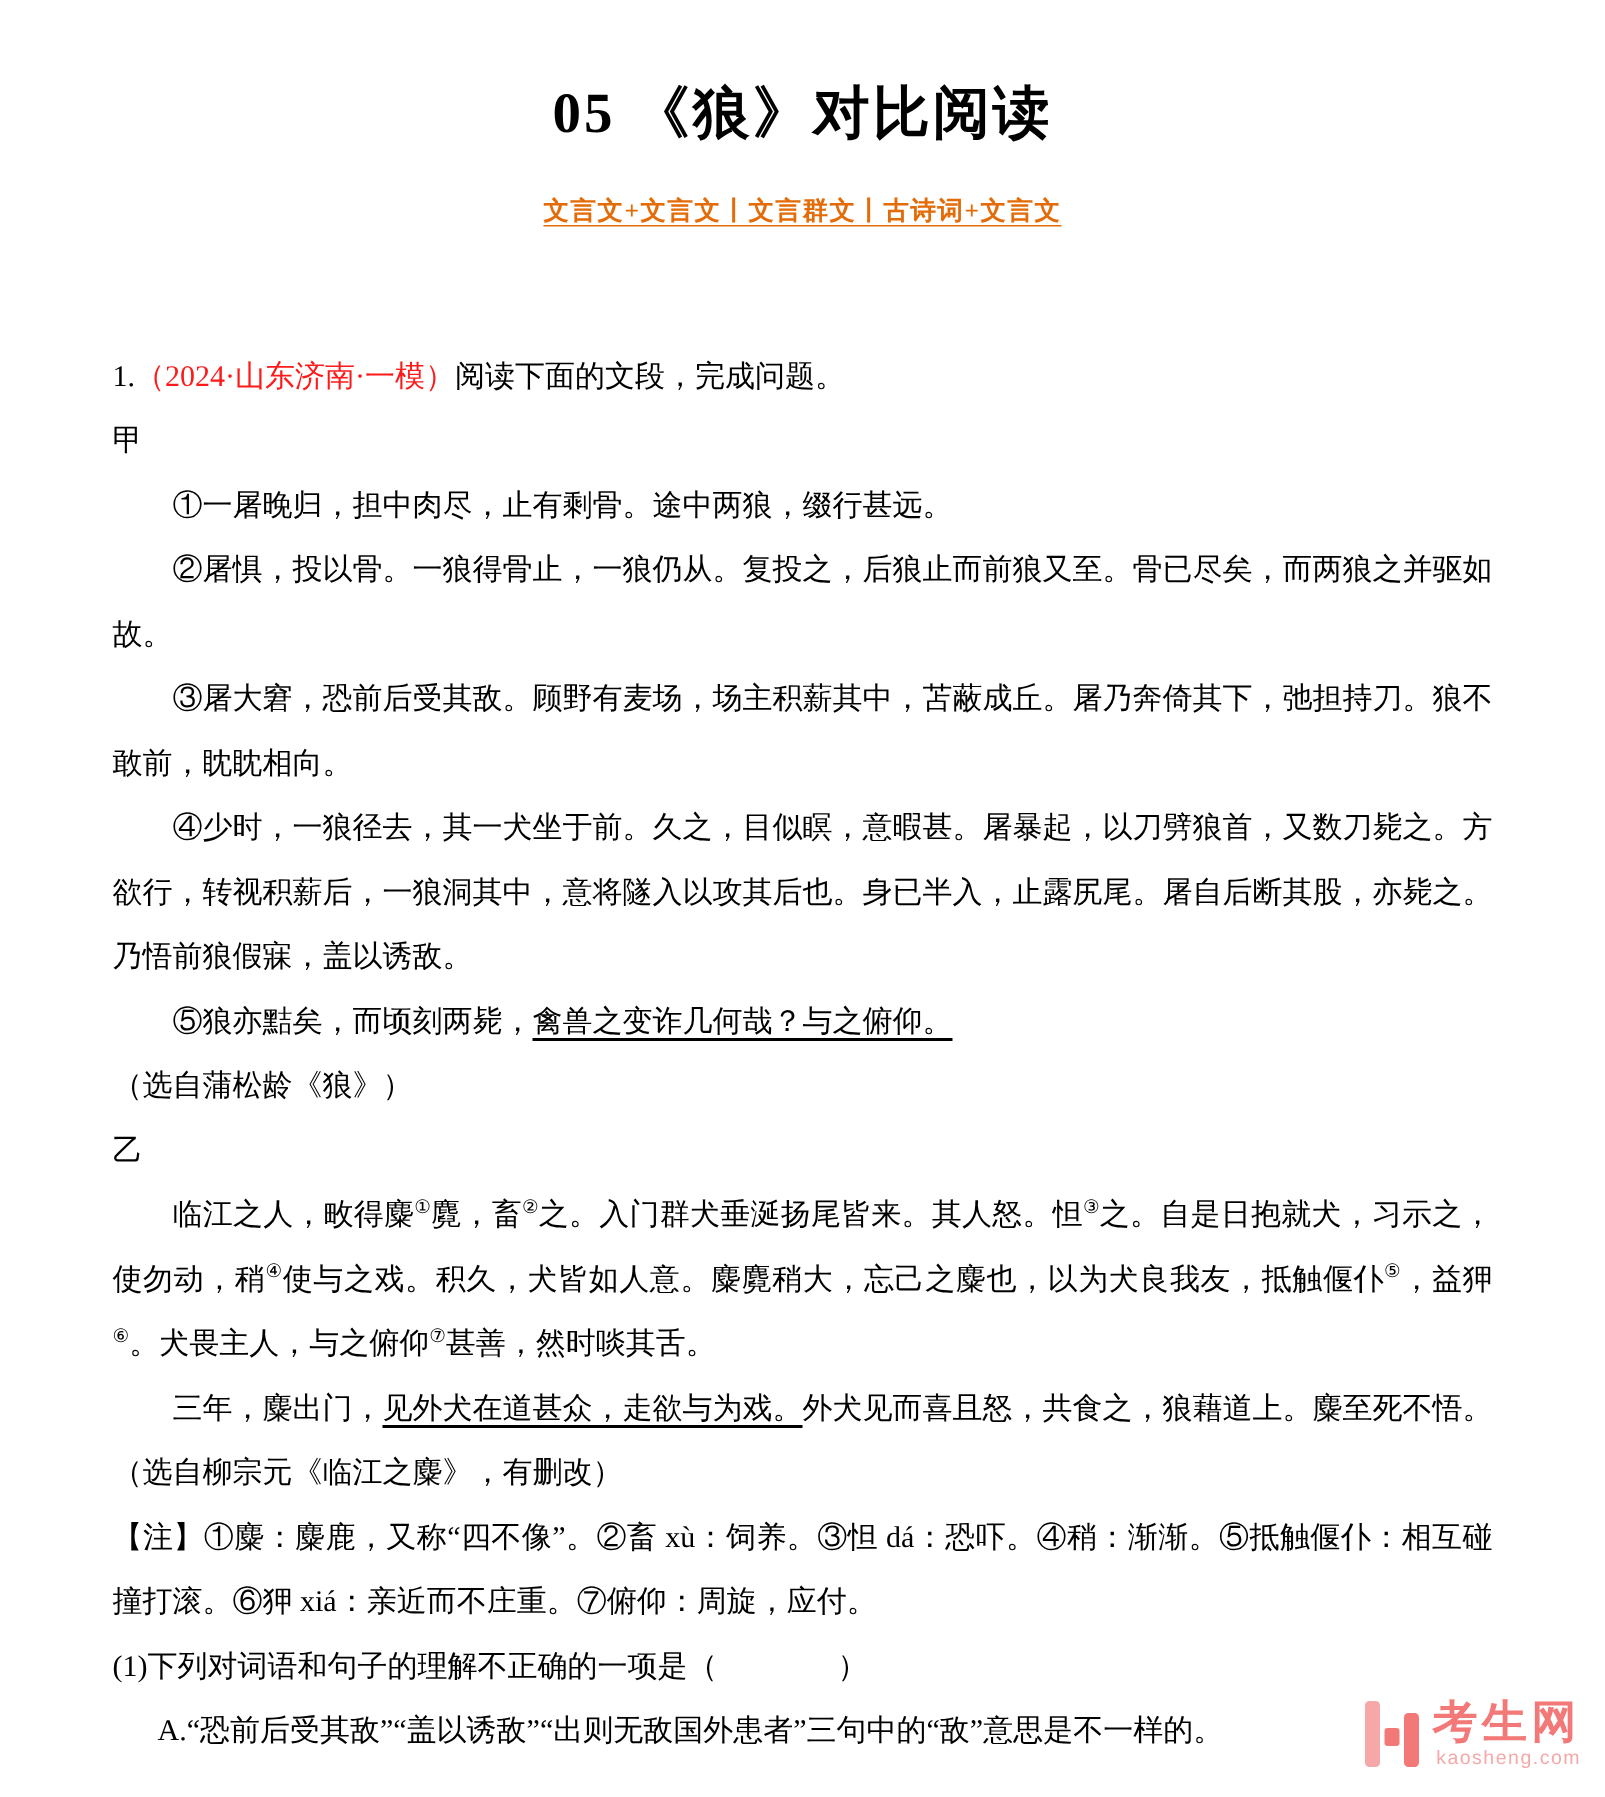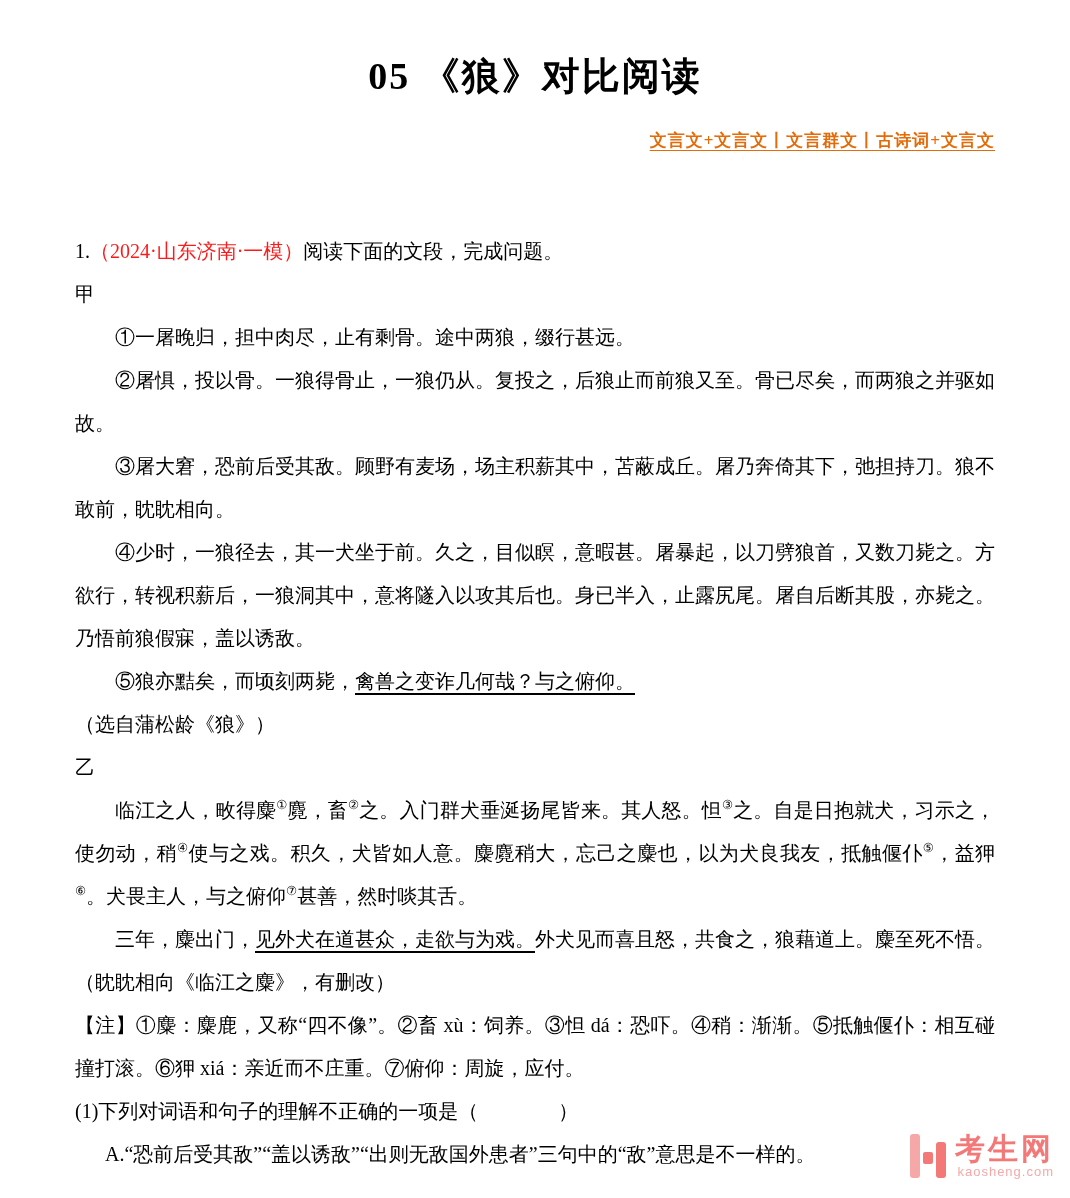--- a/index.html
+++ b/index.html
@@ -18,21 +18,21 @@
   .content { padding: 52px 75px 0 75px; }
   .title {
     text-align: center;
     font-size: 38px;
     font-weight: bold;
     letter-spacing: 2px;
     line-height: 1.3;
   }
   .subtitle {
     margin-top: 28px;
-    text-align: right;
+    text-align: center;
     font-size: 17px;
     font-weight: bold;
     color: var(--accent-orange, #e36c09);
     text-decoration: underline;
     text-underline-offset: 4px;
     letter-spacing: 1px;
   }
   .docbody {
     margin-top: 78px;
     font-size: 20px;
@@ -107,21 +107,21 @@
           <p class="para indent"><span>④少时，一狼径去，其一犬坐于前。久之，目似瞑，意暇甚。屠暴起，以刀劈狼首，又数刀毙之。方欲行，转视积薪后，一狼洞其中，意将隧入以攻其后也。身已半入，止露尻尾。屠自后断其股，亦毙之。乃悟前狼假寐，盖以诱敌。</span></p>
           <p class="para indent"><span>⑤狼亦黠矣，而顷刻两毙，</span><span class="u">禽兽之变诈几何哉？与之俯仰。</span></p>
         </div>
       <p class="para attribution">（选自蒲松龄《狼》）</p>
 
       <p class="para">乙</p>
       <div id="yi">
           <p class="para indent"><span>临江之人，畋得麋</span><span class="sup">①</span><span>麑，畜</span><span class="sup">②</span><span>之。入门群犬垂涎扬尾皆来。其人怒。怛</span><span class="sup">③</span><span>之。自是日抱就犬，习示之，使勿动，稍</span><span class="sup">④</span><span>使与之戏。积久，犬皆如人意。麋麑稍大，忘己之麋也，以为犬良我友，抵触偃仆</span><span class="sup">⑤</span><span>，益狎</span><span class="sup">⑥</span><span>。犬畏主人，与之俯仰</span><span class="sup">⑦</span><span>甚善，然时啖其舌。</span></p>
           <p class="para indent"><span>三年，麋出门，</span><span class="u">见外犬在道甚众，走欲与为戏。</span><span>外犬见而喜且怒，共食之，狼藉道上。麋至死不悟。</span></p>
         </div>
-      <p class="para attribution">（眈眈相向《临江之麋》，有删改）</p>
+      <p class="para attribution">（选自柳宗元《临江之麋》，有删改）</p>
 
       <p class="para">【注】①麋：麋鹿，又称“四不像”。②畜 xù：饲养。③怛 dá：恐吓。④稍：渐渐。⑤抵触偃仆：相互碰撞打滚。⑥狎 xiá：亲近而不庄重。⑦俯仰：周旋，应付。</p>
 
       <p class="para">(1)下列对词语和句子的理解不正确的一项是（　　　　）</p>
       <p class="para option">A.“恐前后受其敌”“盖以诱敌”“出则无敌国外患者”三句中的“敌”意思是不一样的。</p>
 
     </div>
   </div>
 
   <div class="watermark">

